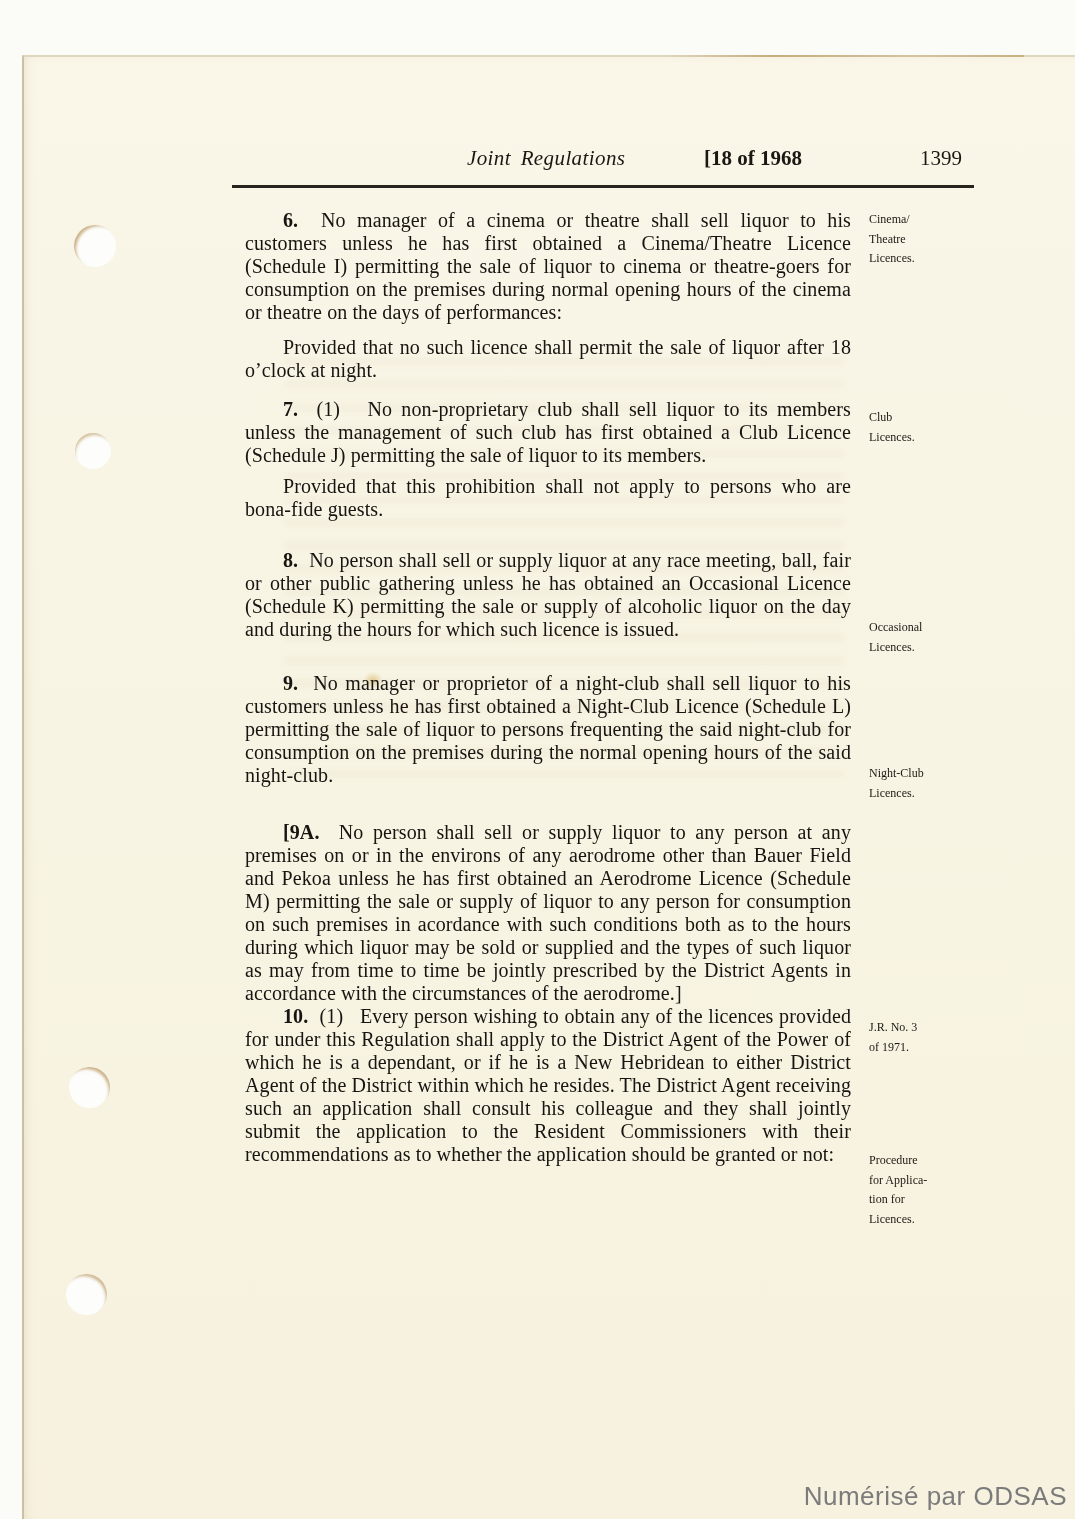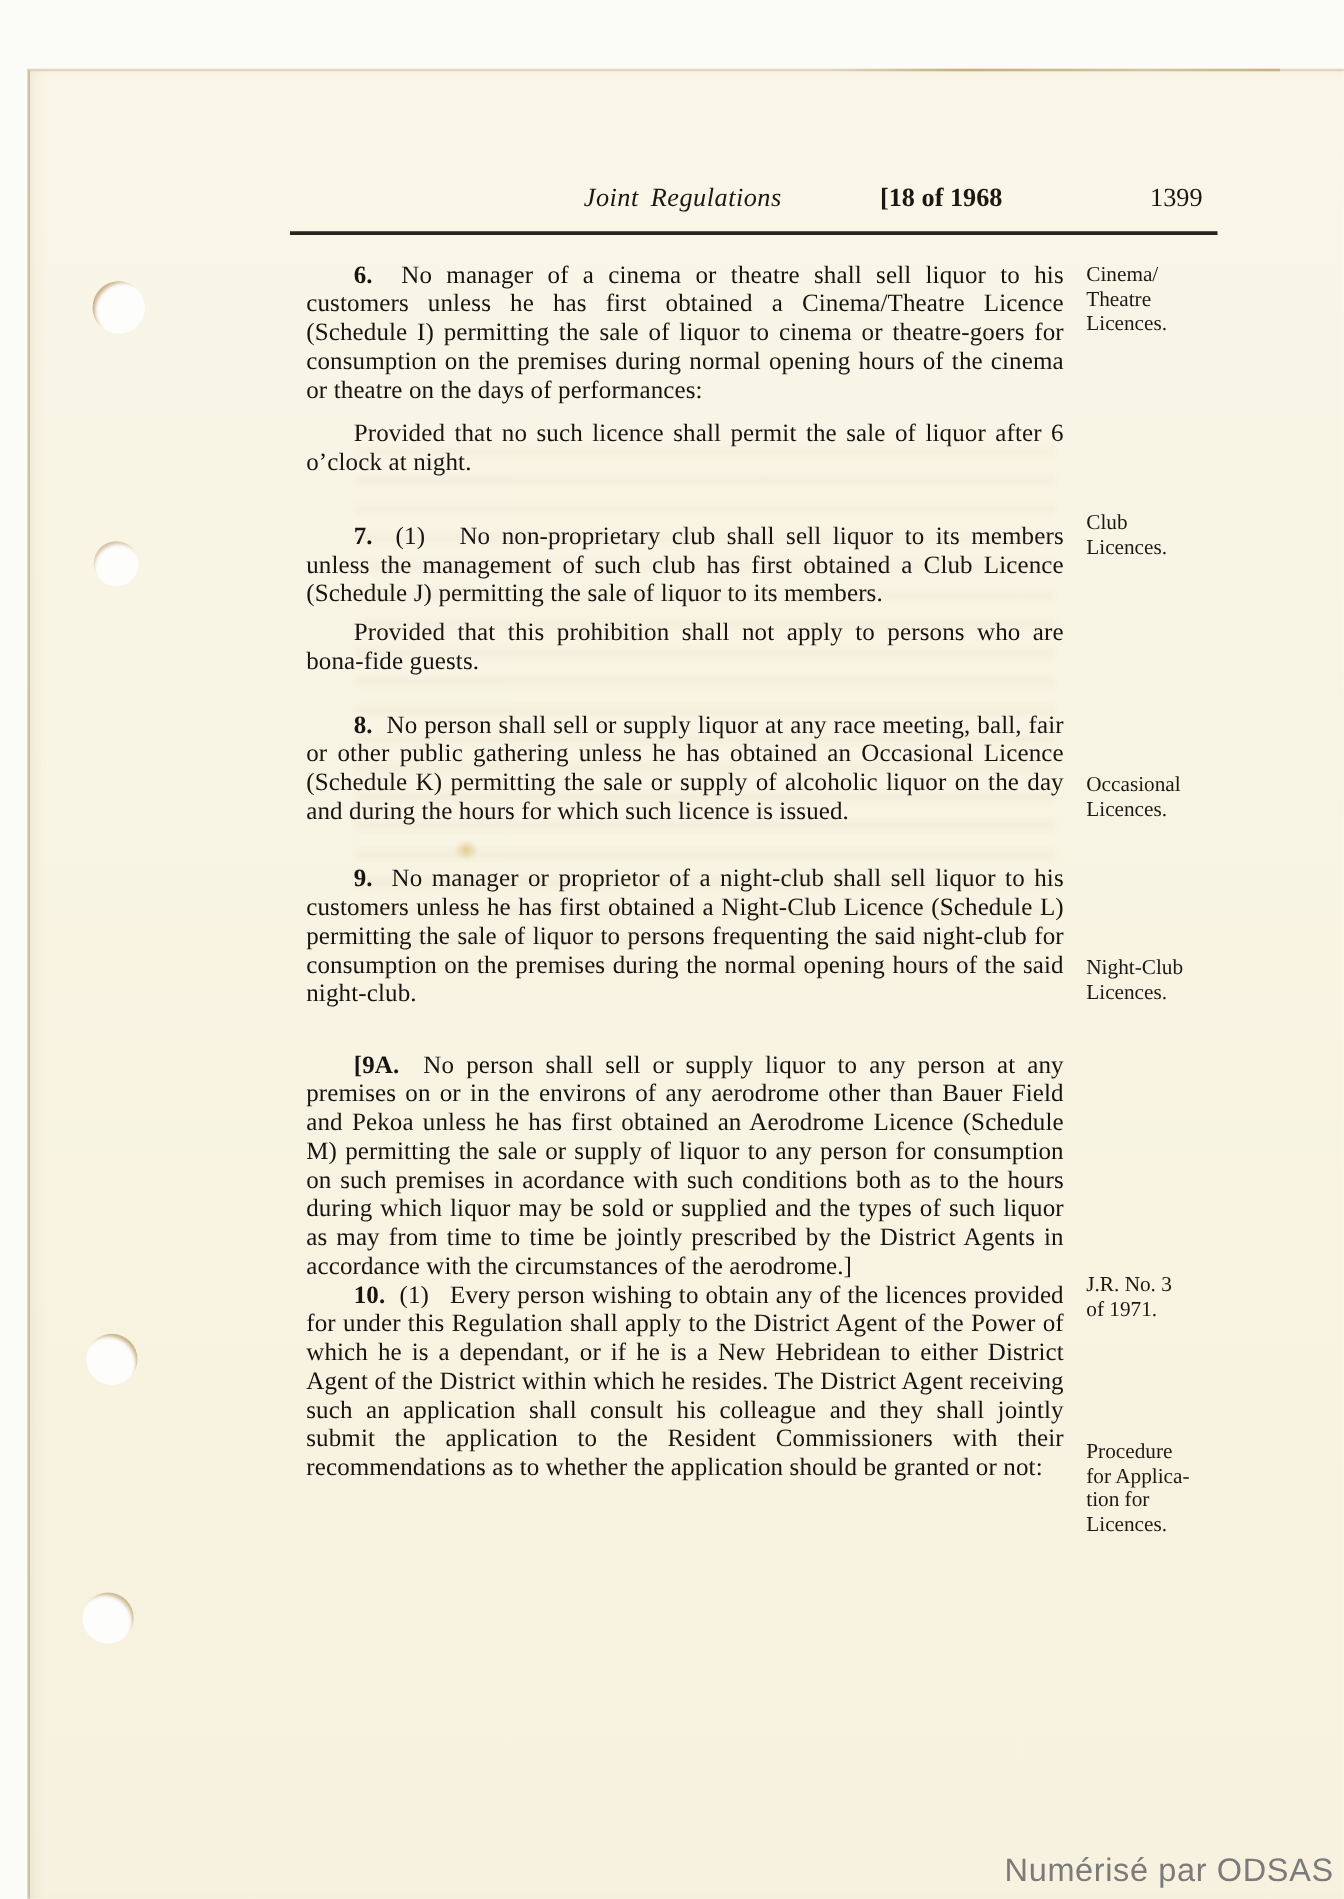--- a/index.html
+++ b/index.html
@@ -95,34 +95,34 @@
   .para {
     margin: 0;
     font-size: 20px;
     line-height: 23px;
     text-align: justify;
     text-indent: 38px;
     letter-spacing: 0.1px;
   }
   .para .num { font-weight: 700; }
   .p1 { margin-top: 12px; }
-  .p2 { margin-top: 36px; }
+  .p2 { margin-top: 16px; }
   .p3 { margin-top: 14px; }
   .p4 { margin-top: 8px; }
   .p5 { margin-top: 28px; }
   .p6 { margin-top: 31px; }
   .p7 { margin-top: 34px; }
   .p8 { }
   .p9 { margin-top: 6px; }
   
   .margin-note {
     position: absolute;
     left: 845px;
     width: 120px;
-    font-size: 17px;
+    font-size: 12px;
     line-height: 19.5px;
     white-space: pre-line;
     color: #1c1813;
   }
   .n0 { top: 153px; }
   .n1 { top: 351px; }
   .n2 { top: 561px; }
   .n3 { top: 707px; }
   .n4 { top: 856px; }
   .n5 { top: 961px; }
@@ -175,21 +175,21 @@
     <div class="ghosting"></div>
     <div class="stain"></div>
 
     <span class="hdr-title">Joint Regulations</span>
     <span class="hdr-cite">[18 of 1968</span>
     <span class="hdr-page">1399</span>
     <div class="hdr-rule"></div>
 
     <main class="text-column">
       <p class="para p0"><b class="num">6.</b><span>&nbsp; No manager of a cinema or theatre shall sell liquor to his customers unless he has first obtained a Cinema/Theatre Licence (Schedule I) permitting the sale of liquor to cinema or theatre-goers for consumption on the premises during normal opening hours of the cinema or theatre on the days of performances:</span></p>
-      <p class="para p1"><b class="num"></b><span>Provided that no such licence shall permit the sale of liquor after 6 o’clock at night.</span></p>
+      <p class="para p1"><b class="num"></b><span>Provided that no such licence shall permit the sale of liquor after 18 o’clock at night.</span></p>
       <p class="para p2"><b class="num">7.</b><span>&nbsp; (1)&nbsp;&nbsp; No non-proprietary club shall sell liquor to its members unless the management of such club has first obtained a Club Licence (Schedule J) permitting the sale of liquor to its members.</span></p>
       <p class="para p4"><b class="num"></b><span>Provided that this prohibition shall not apply to persons who are bona-fide guests.</span></p>
       <p class="para p5"><b class="num">8.</b><span>&nbsp; No person shall sell or supply liquor at any race meeting, ball, fair or other public gathering unless he has obtained an Occasional Licence (Schedule K) permitting the sale or supply of alcoholic liquor on the day and during the hours for which such licence is issued.</span></p>
       <p class="para p6"><b class="num">9.</b><span>&nbsp; No manager or proprietor of a night-club shall sell liquor to his customers unless he has first obtained a Night-Club Licence (Schedule L) permitting the sale of liquor to persons frequenting the said night-club for consumption on the premises during the normal opening hours of the said night-club.</span></p>
       <p class="para p7"><b class="num">[9A.</b><span>&nbsp; No person shall sell or supply liquor to any person at any premises on or in the environs of any aerodrome other than Bauer Field and Pekoa unless he has first obtained an Aerodrome Licence (Schedule M) permitting the sale or supply of liquor to any person for consumption on such premises in acordance with such conditions both as to the hours during which liquor may be sold or supplied and the types of such liquor as may from time to time be jointly prescribed by the District Agents in accordance with the circumstances of the aerodrome.]</span></p>
       <p class="para p8"><b class="num">10.</b><span>&nbsp; (1)&nbsp;&nbsp; Every person wishing to obtain any of the licences provided for under this Regulation shall apply to the District Agent of the Power of which he is a dependant, or if he is a New Hebridean to either District Agent of the District within which he resides. The District Agent receiving such an application shall consult his colleague and they shall jointly submit the application to the Resident Commissioners with their recommendations as to whether the application should be granted or not:</span></p>
     </main>
 
     <div class="margin-note n0">Cinema/
 Theatre

